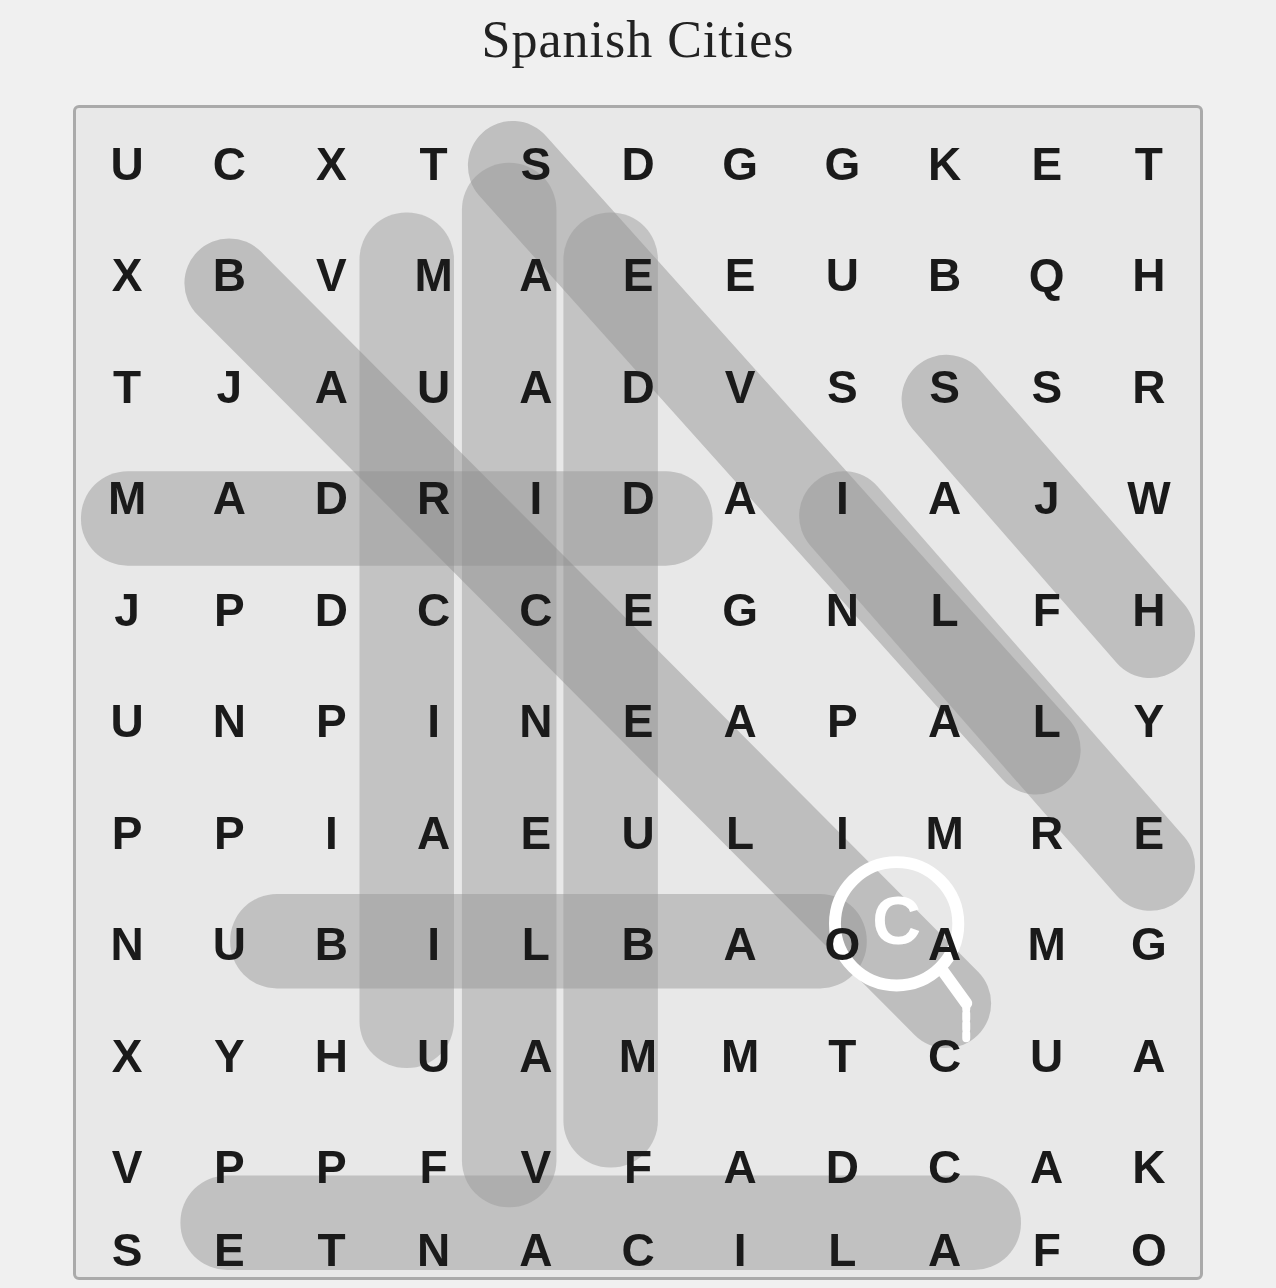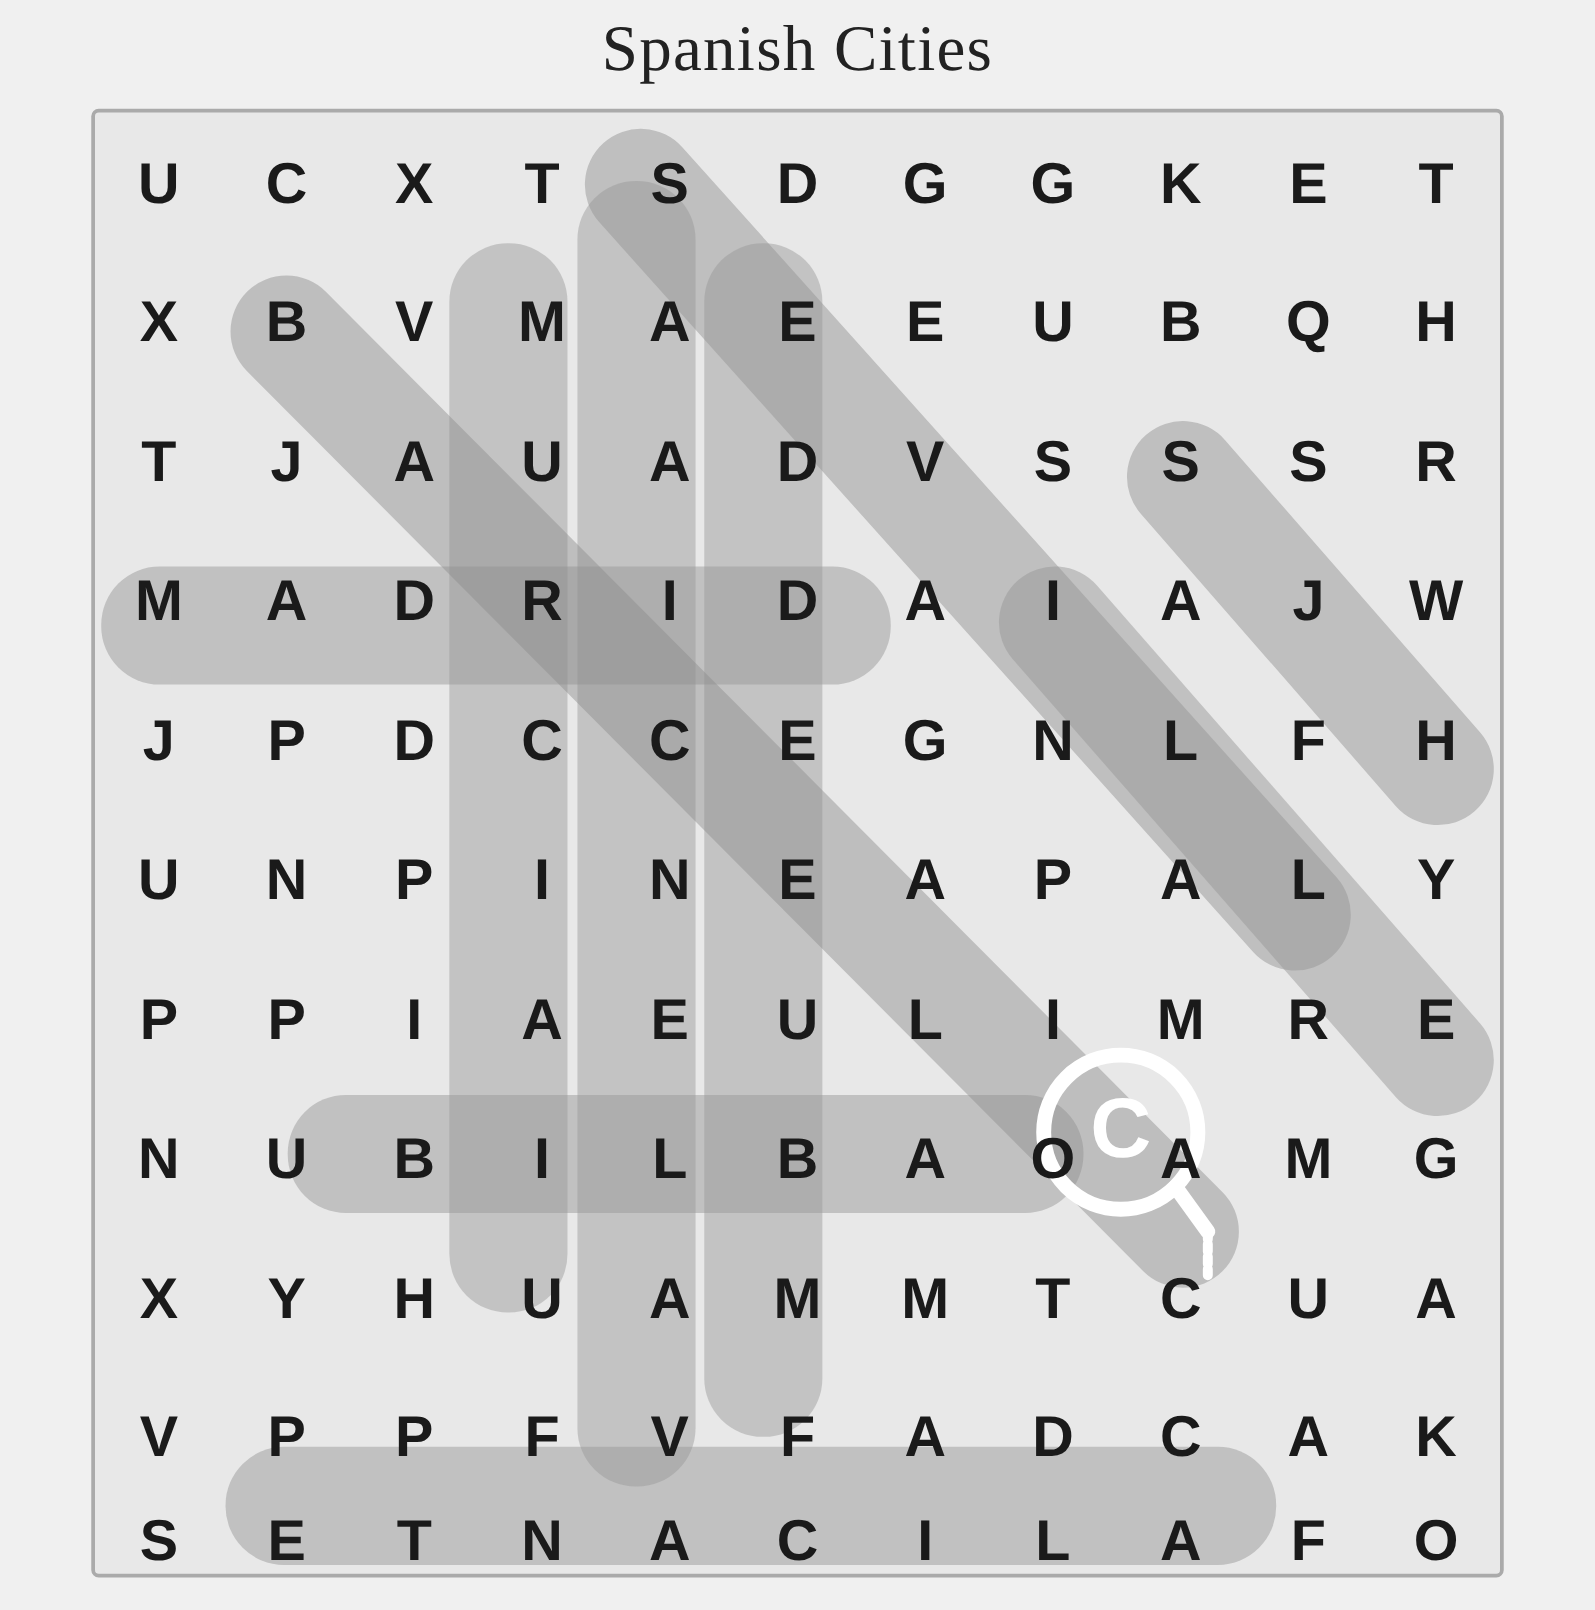--- a/index.html
+++ b/index.html
@@ -11,21 +11,21 @@
       flex-direction: column;
       align-items: center;
       justify-content: flex-start;
       font-family: 'Georgia', serif;
     }
     #title {
       font-size: 52px;
       font-weight: 400;
       color: #222;
       margin-top: 10px;
-      margin-bottom: 18px;
+      margin-bottom: 36px;
       letter-spacing: 1px;
     }
     #puzzle-wrapper {
       position: relative;
       width: 1130px;
       height: 1175px;
       background: #e8e8e8;
       border: 3px solid #aaa;
       border-radius: 6px;
       overflow: hidden;

